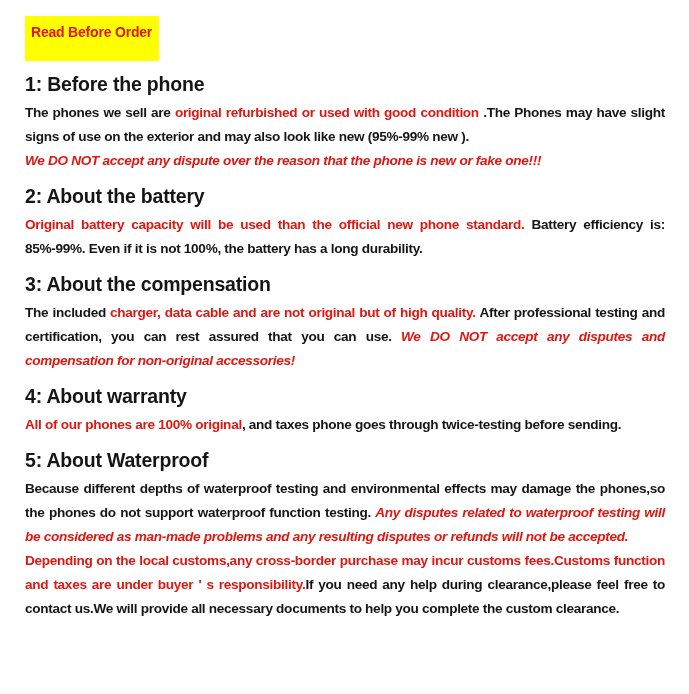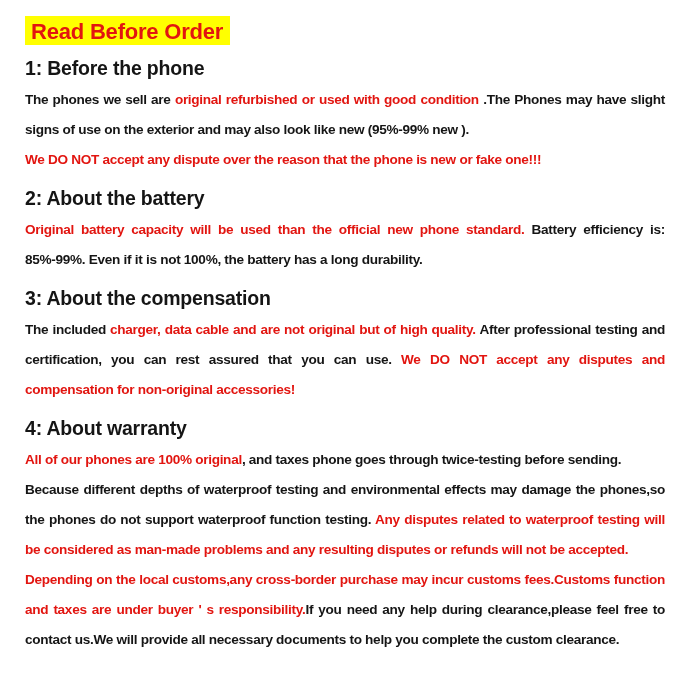--- a/index.html
+++ b/index.html
@@ -19,44 +19,44 @@
     font-family: "Liberation Sans", sans-serif;
     font-weight: bold;
     color: var(--text);
     overflow: hidden;
   }
   .title-wrap { margin: 0 0 0 0; }
   .notice-title {
     display: inline-block;
     background: var(--highlight);
     color: var(--red);
-    font-size: 22px;
+    font-size: 14px;
     line-height: 26px;
-    padding: 3px 7px 0 6px;
+    padding: 3px 7px 16px 6px;
     letter-spacing: -0.2px;
   }
   h2.sec-heading {
     font-size: 19.5px;
     line-height: 20px;
     margin: 13px 0 7px 0;
     color: var(--text);
     letter-spacing: -0.2px;
     font-weight: bold;
   }
   p.body {
     margin: 0;
     font-size: 13.6px;
-    line-height: 30px;
+    line-height: 24px;
     letter-spacing: -0.3px;
     text-align: justify;
   }
   .run { color: var(--text); }
   .run[data-s="black"] { color: var(--text); }
   .run[data-s="red"] { color: var(--red); }
-  .run[data-s="red-italic"] { color: var(--red); }
+  .run[data-s="red-italic"] { color: var(--red); font-style: italic; }
 </style>
 </head>
 <body>
 
 <div class="page">
 
   <div class="title-wrap"><span class="notice-title">Read Before Order</span></div>
 
   <section>
     <h2 class="sec-heading">1: Before the phone</h2>
@@ -73,20 +73,21 @@
     <h2 class="sec-heading">3: About the compensation</h2>
     <p class="body"><span class="run" data-s="black">The included </span><span class="run" data-s="red">charger, data cable and are not original but of high quality.</span><span class="run" data-s="black"> After professional testing and certification, you can rest assured that you can use. </span><span class="run" data-s="red-italic">We DO NOT accept any disputes and compensation for non-original accessories!</span></p>
   </section>
 
   <section>
     <h2 class="sec-heading">4: About warranty</h2>
     <p class="body"><span class="run" data-s="red">All of our phones are 100% original</span><span class="run" data-s="black">, and taxes phone goes through twice-testing before sending.</span></p>
   </section>
 
   <section>
+    <h2 class="sec-heading">5: About Waterproof</h2>
     <p class="body"><span class="run" data-s="black">Because different depths of waterproof testing and environmental effects may damage the phones,so the phones do not support waterproof function testing. </span><span class="run" data-s="red-italic">Any disputes related to waterproof testing will be considered as man-made problems and any resulting disputes or refunds will not be accepted.</span></p>
   </section>
 
   <section>
     <p class="body"><span class="run" data-s="red">Depending on the local customs,any cross-border purchase may incur customs fees.Customs function and taxes are under buyer ' s responsibility.</span><span class="run" data-s="black">If you need any help during clearance,please feel free to contact us.We will provide all necessary documents to help you complete the custom clearance.</span></p>
   </section>
 
 </div>
 
 </body></html>

